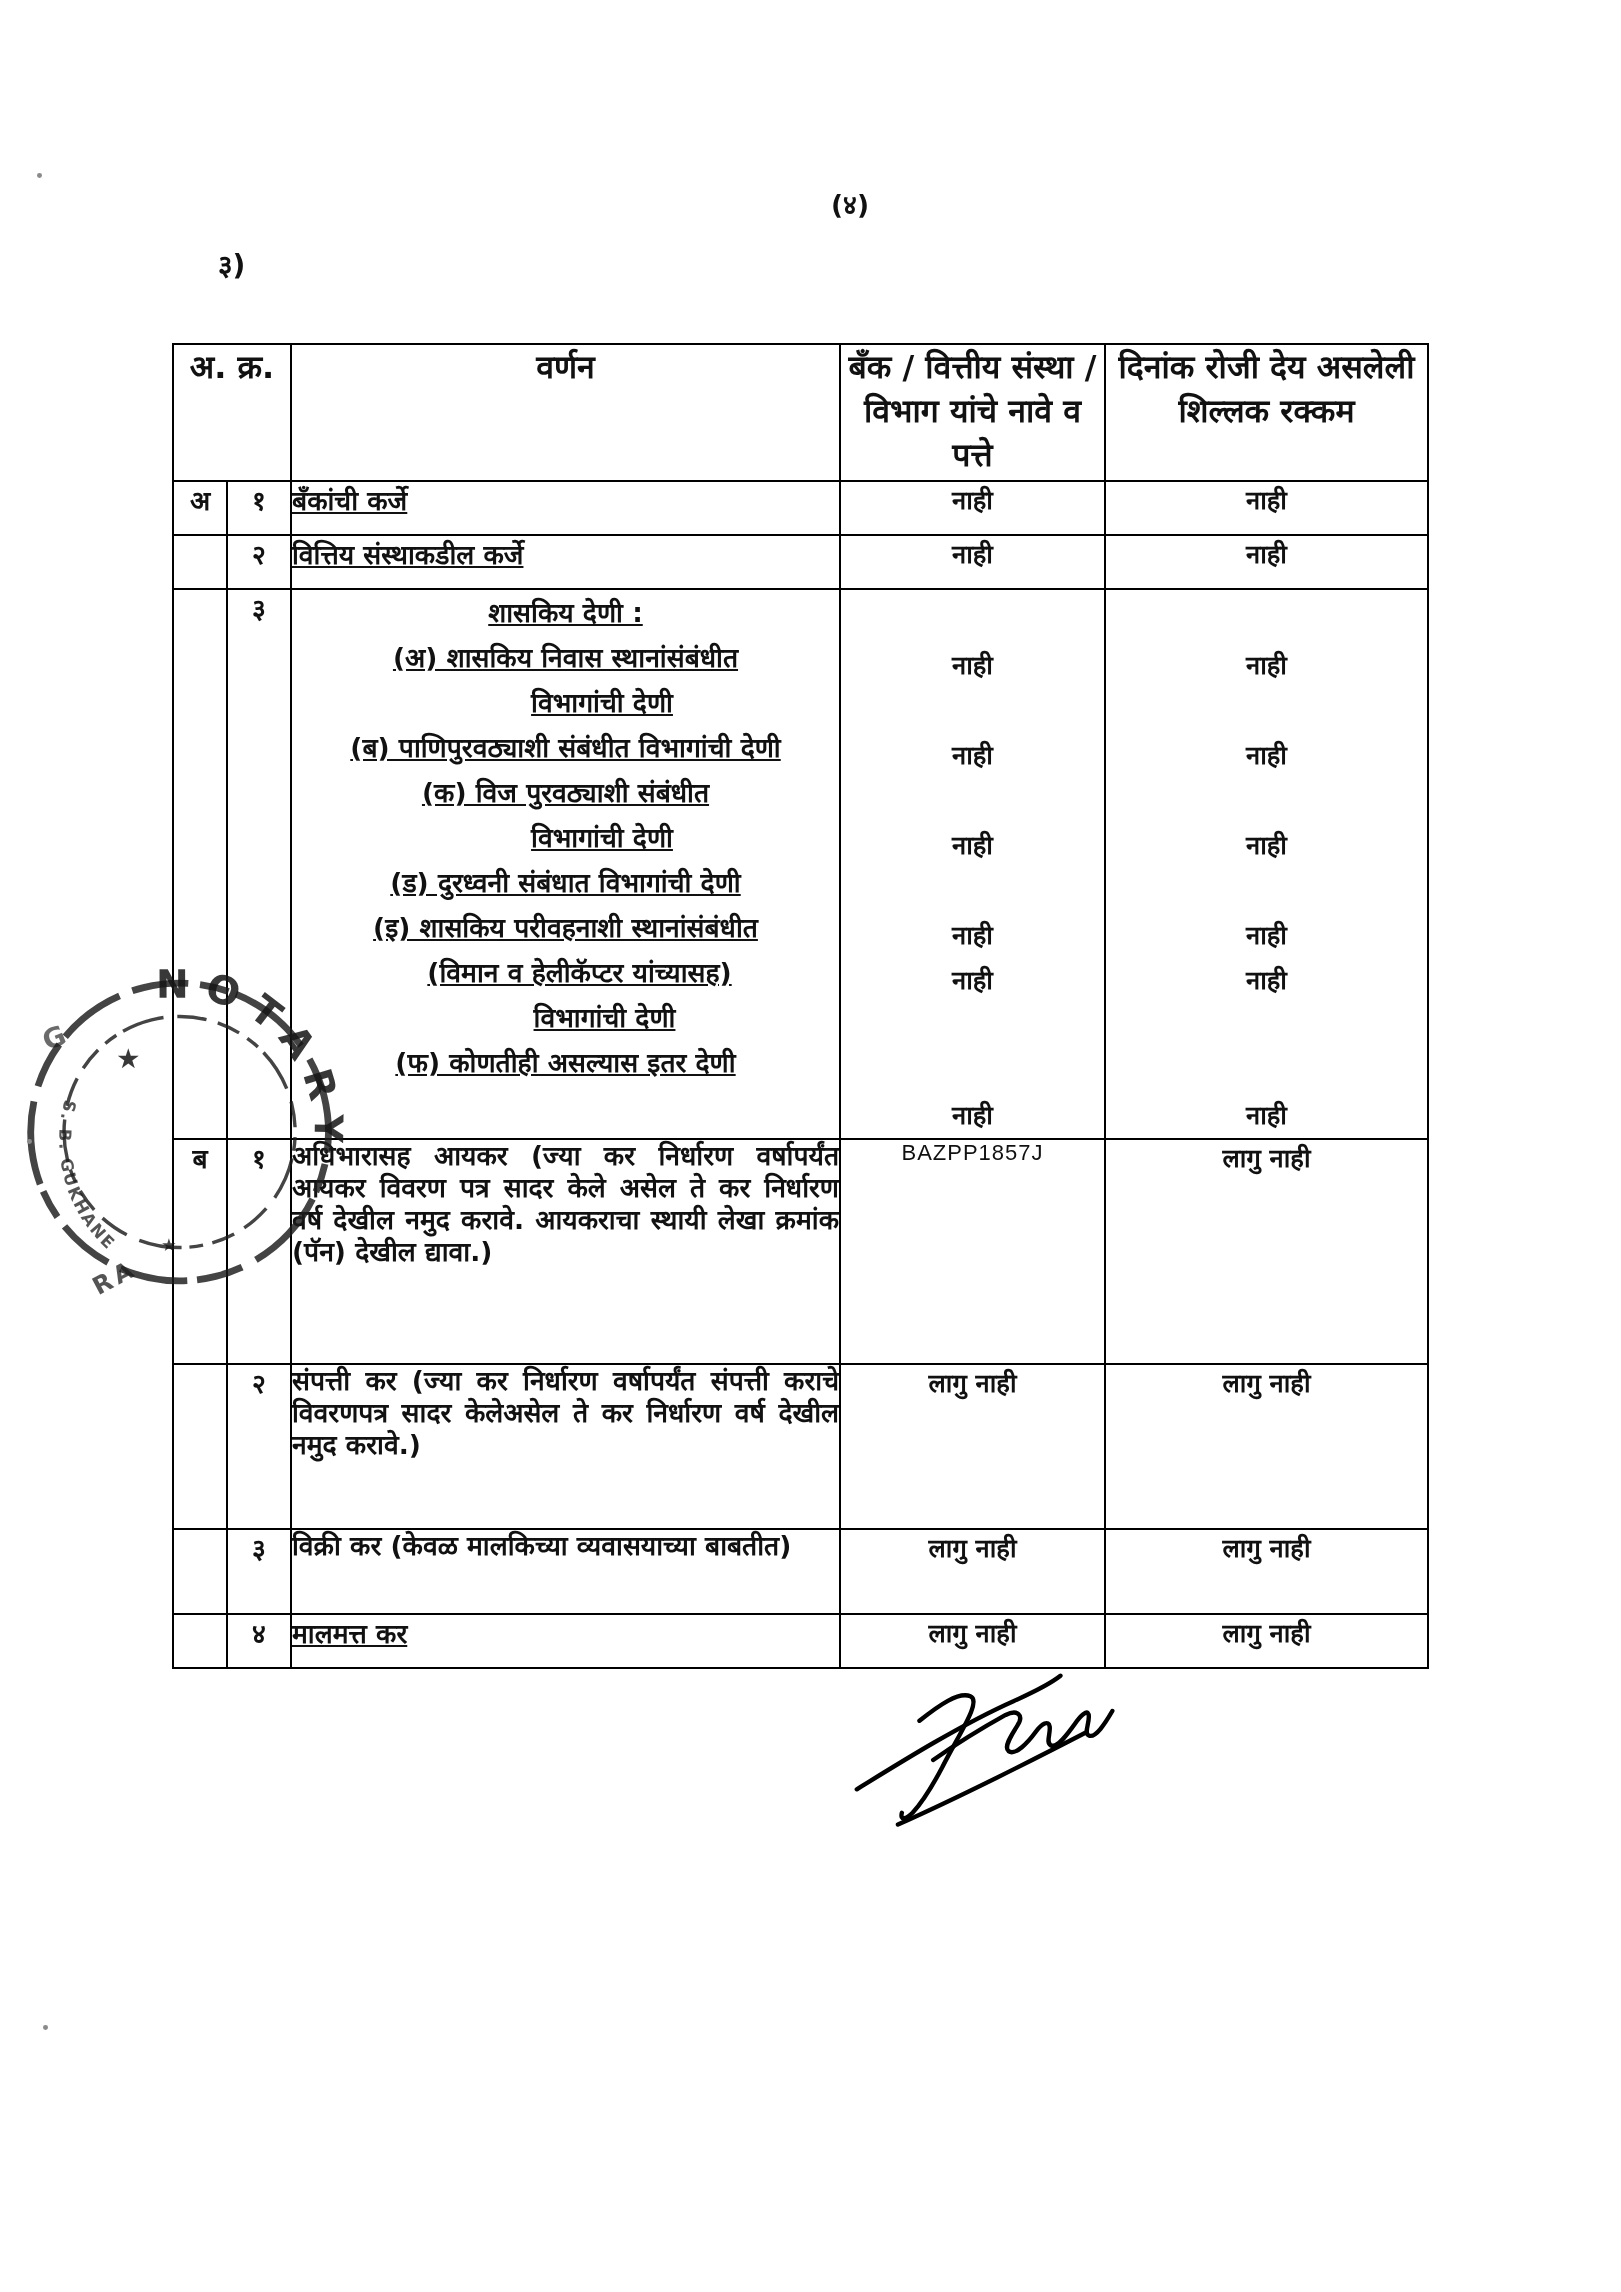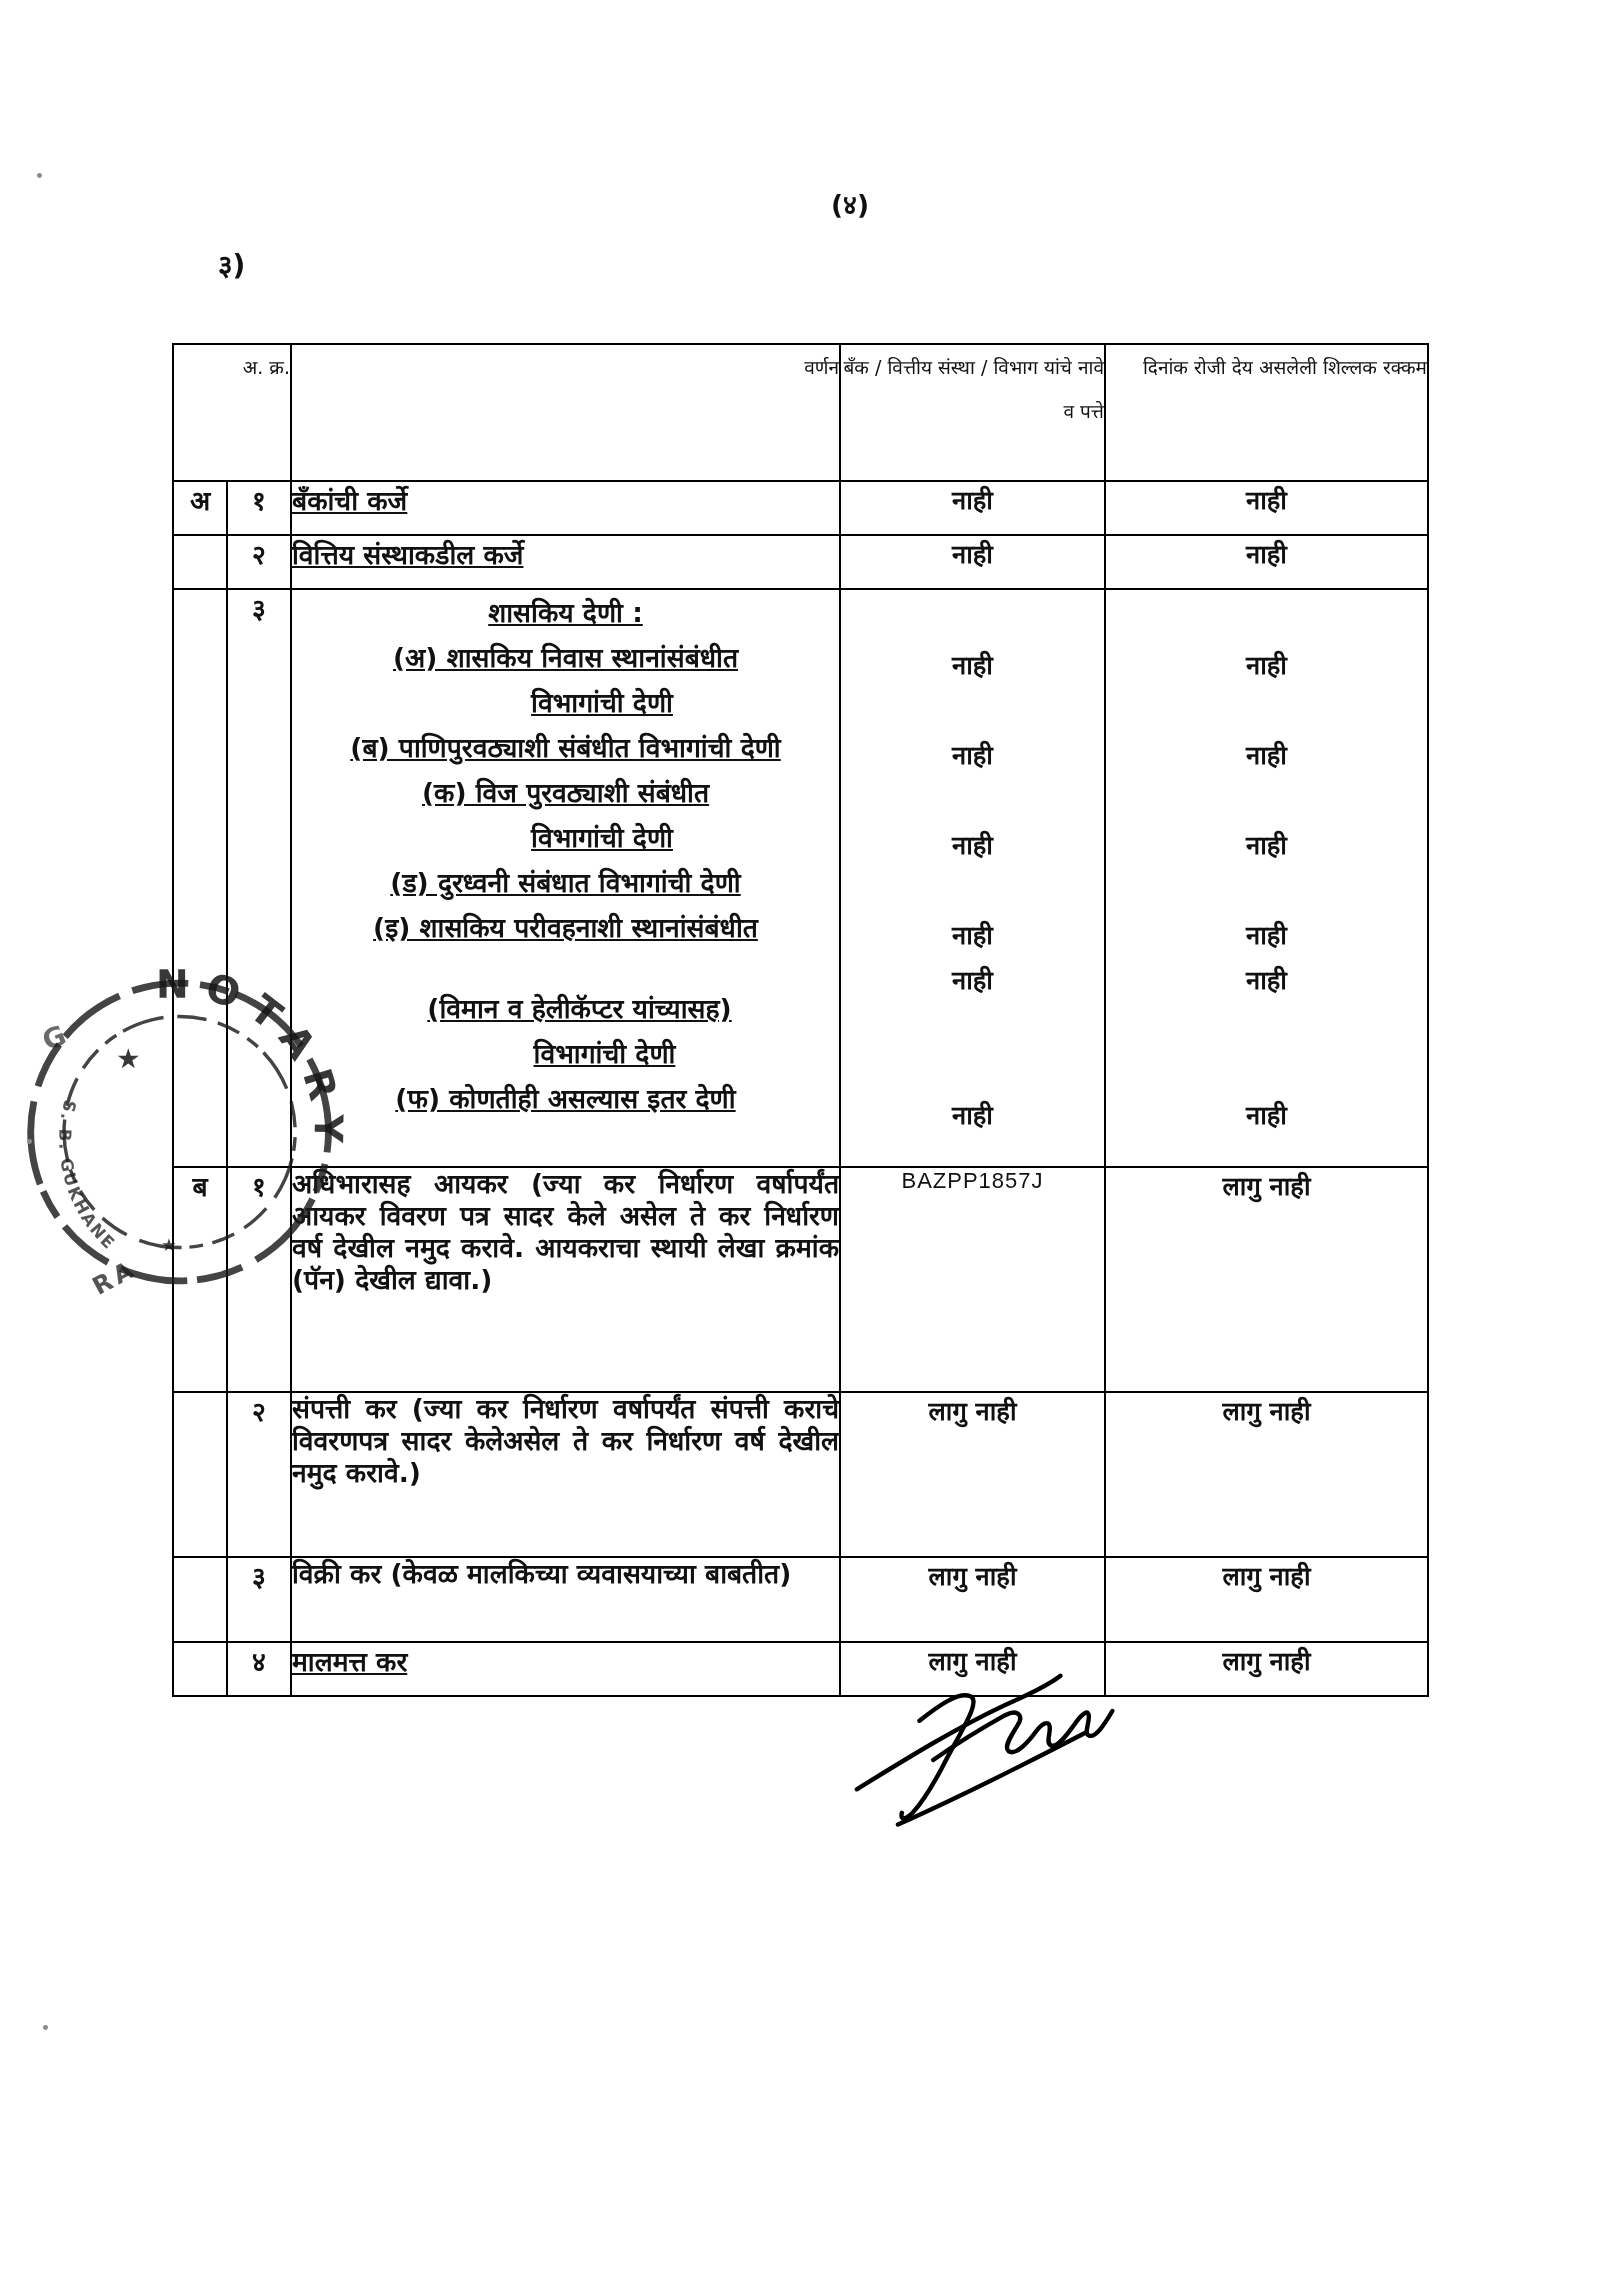--- a/index.html
+++ b/index.html
@@ -13,32 +13,32 @@
     font-size:26.5px;font-weight:700;}
   
   .intro{position:absolute;top:245px;left:218px;width:1215px;font-size:28px;font-weight:700;}
   .intro-row{display:flex;line-height:41px;}
   .intro-idx{width:49px;flex:none;}
   .intro-row.second{margin-top:31px;}
   
   .doc-table{position:absolute;top:343px;left:172px;border-collapse:collapse;table-layout:fixed;
     font-size:26.5px;font-weight:700;}
   .doc-table td,.doc-table th{border:2.9px solid #000;vertical-align:top;padding:0;overflow:hidden;}
-  .hdr{vertical-align:middle;text-align:right;line-height:44px;font-size:19px;font-weight:400;}
+  .hdr{vertical-align:middle;text-align:center;line-height:44px;font-size:32px;font-weight:700;}
   .hdr-pad{padding:0 25.5px;}
   .h-hdr{height:137px}.h-a1{height:54px}.h-a2{height:54px}.h-a3{height:549px}
   .h-b1{height:225px}.h-b2{height:165px}.h-b3{height:85px}.h-b4{height:54px}
   .cell-sec{text-align:center;padding-top:7.8px;}
   .cell-num{text-align:center;padding-top:7.8px;}
   .cell-desc{padding:7.8px 15.7px 0 17.6px;text-decoration:underline;}
   .cell-desc-just{padding:9.8px 15.7px 0 17.6px;text-align:justify;text-align-last:left;line-height:32px;}
   .cell-val{text-align:center;padding-top:8.8px;font-size:25.5px;}
   .t-line{height:45px;line-height:45px;white-space:nowrap;text-align:center;}
   .ind-a{padding-left:73px;}
-  .ind-b{padding-left:28px;margin-top:36px;}
+  .ind-b{padding-left:28px;}
   .ind-c{padding-left:78px;}
   .lines-col .t-line{text-align:center;}
   .bank-pan{padding-top:84px;text-align:center;font-family:"Liberation Sans",sans-serif;
     font-weight:400;font-size:22px;letter-spacing:1px;}
   
   .stamp-svg{position:absolute;left:17.6px;top:931px;pointer-events:none;}
   .sign-svg{position:absolute;left:841px;top:1664px;pointer-events:none;}
   .speck{position:absolute;width:4.9px;height:4.9px;border-radius:50%;background:#8a8a8a;}
 </style>
 </head>

